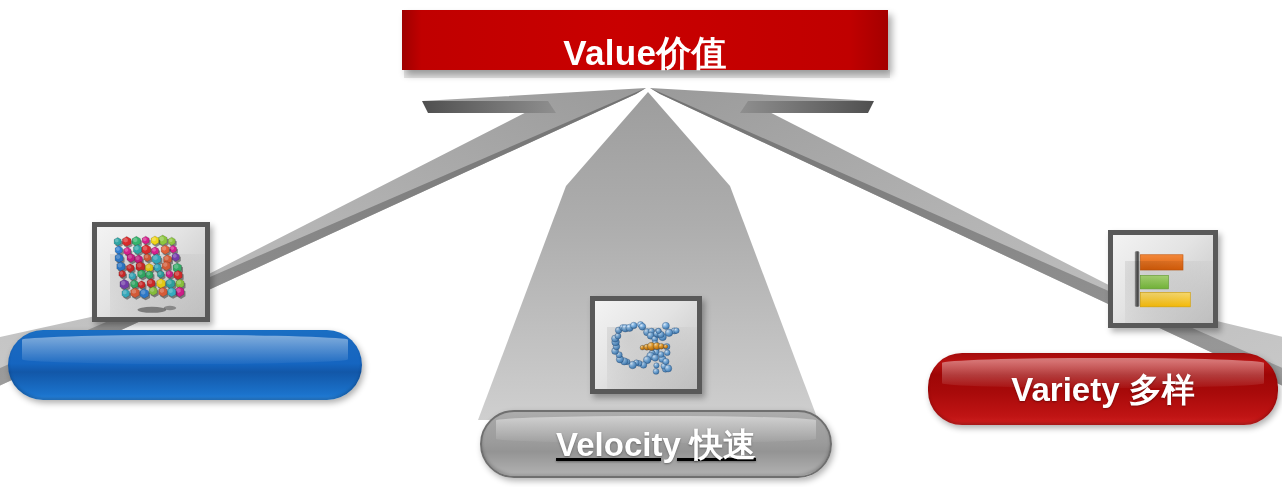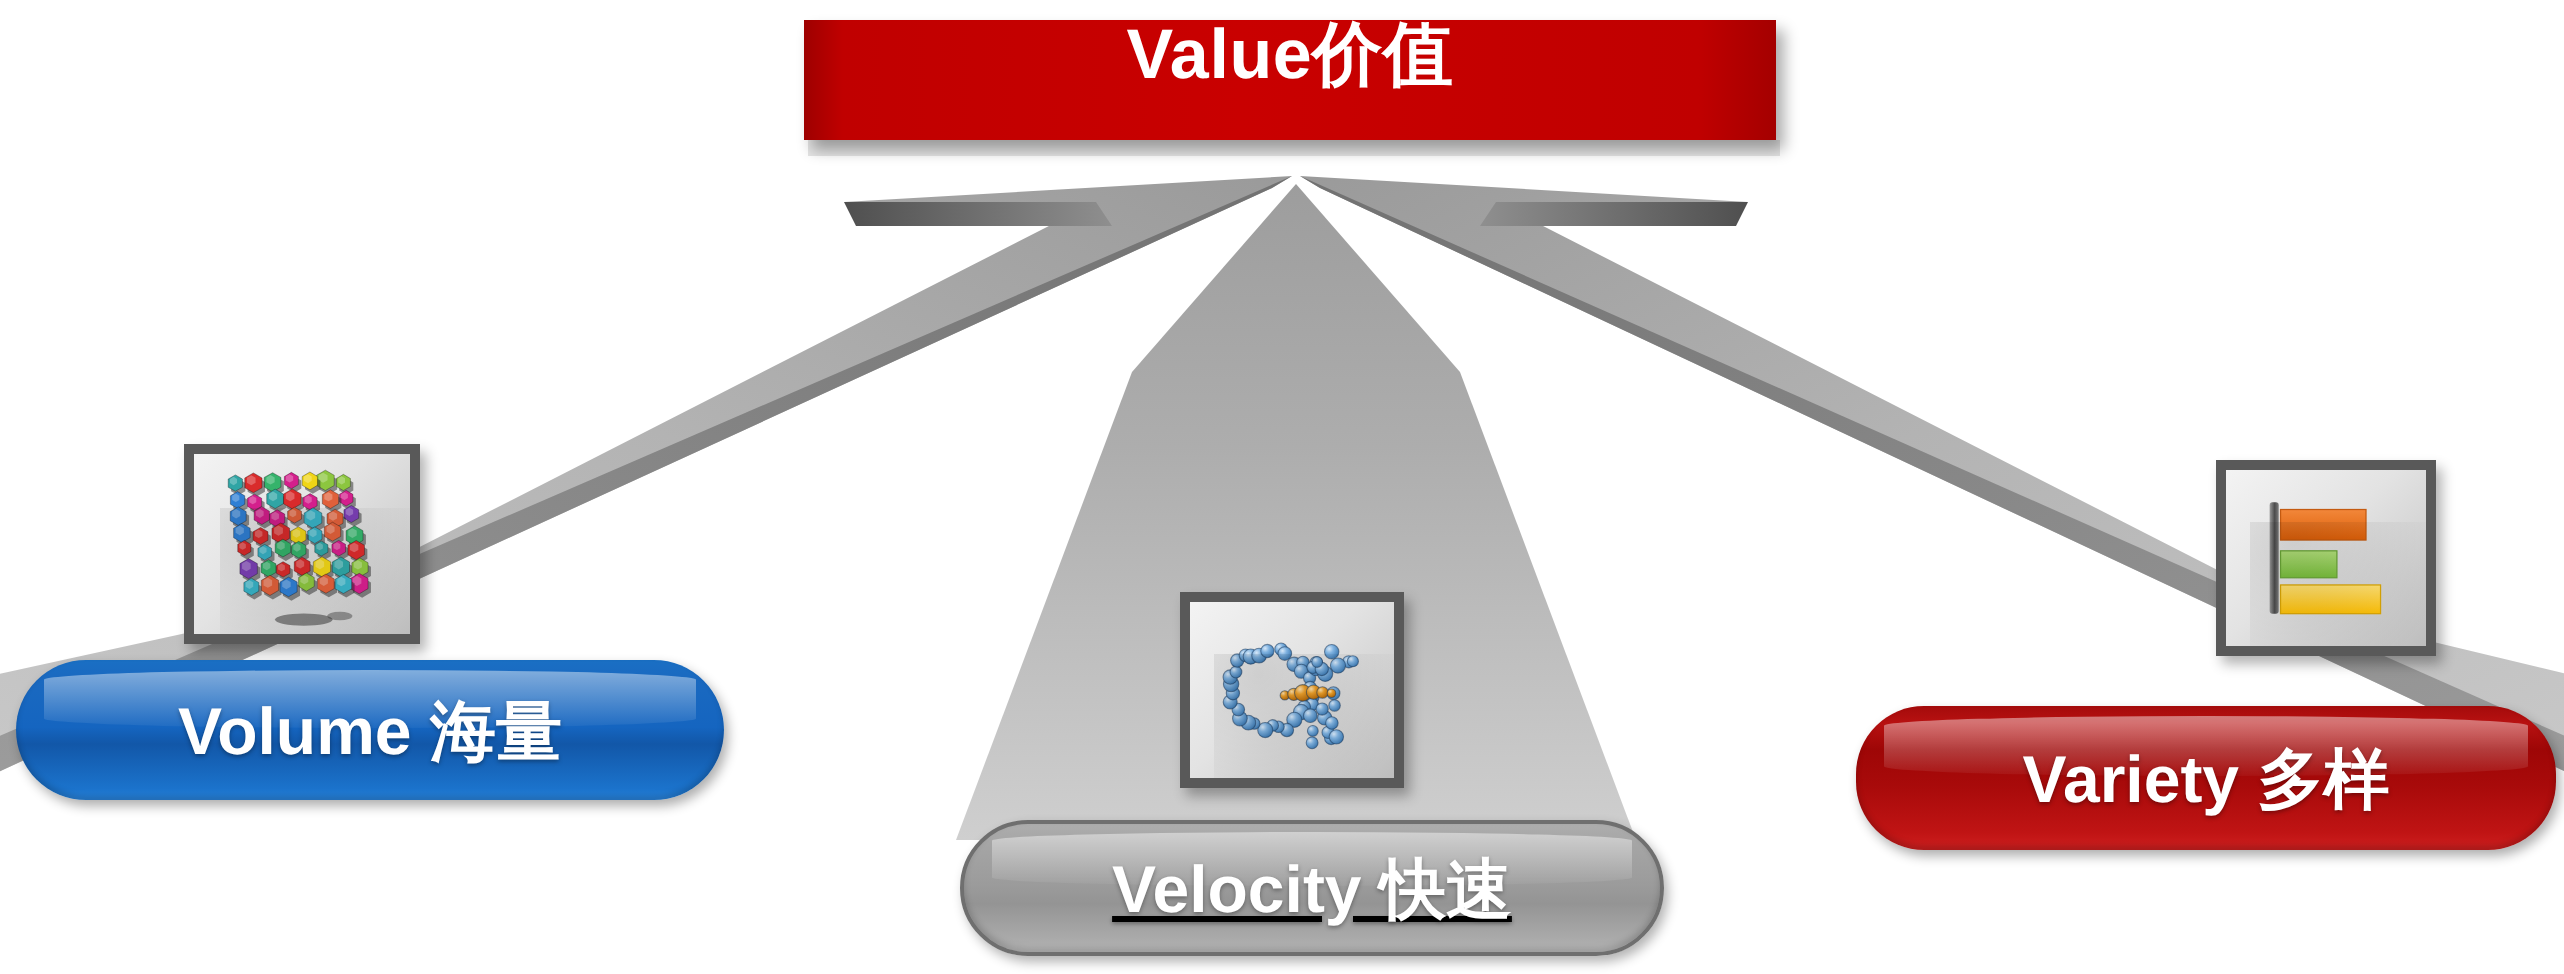--- a/index.html
+++ b/index.html
@@ -12,21 +12,21 @@
   #stage{position:relative;width:1282px;height:487px;overflow:hidden;background:#fff;}
 
   
   #arrows{position:absolute;left:0;top:0;width:1282px;height:487px;}
 
   
   .banner{
     position:absolute;left:402px;top:10px;width:486px;height:60px;
     background:linear-gradient(to right,#9e0000 0%,#c00000 4%,#c90000 45%,#c00000 92%,#a40000 100%);
     box-shadow:4px 5px 7px rgba(0,0,0,.33);
-    display:flex;align-items:flex-start;justify-content:center;
+    display:flex;align-items:flex-end;justify-content:center;
   }
   .banner-text{
     color:#fff;font-size:35px;font-weight:bold;letter-spacing:.3px;
     line-height:1;white-space:nowrap;
   }
 
   
   .pill{
     position:absolute;display:flex;align-items:center;justify-content:center;
     white-space:nowrap;
@@ -415,21 +415,20 @@
         <rect x="30" y="22" width="47" height="17" fill="url(#bOrange)" stroke="#c45a10" stroke-width=".7"></rect>
         <rect x="30" y="45" width="31" height="15" fill="url(#bGreen)" stroke="#6aa636" stroke-width=".7"></rect>
         <rect x="30" y="64" width="55" height="16" fill="url(#bYellow)" stroke="#d9a505" stroke-width=".7"></rect>
       </svg>
       <div class="tile-sheen"></div>
     </div>
   </div>
 
   <div class="pill" id="pill-volume">
     <span class="gloss"></span>
-    <span class="pill-text">Volume 海量</span>
   </div>
 
   <div class="pill" id="pill-velocity">
     <span class="gloss"></span>
     <span class="pill-text">Velocity 快速</span>
   </div>
 
   <div class="pill" id="pill-variety">
     <span class="gloss"></span>
     <span class="pill-text">Variety 多样</span>

